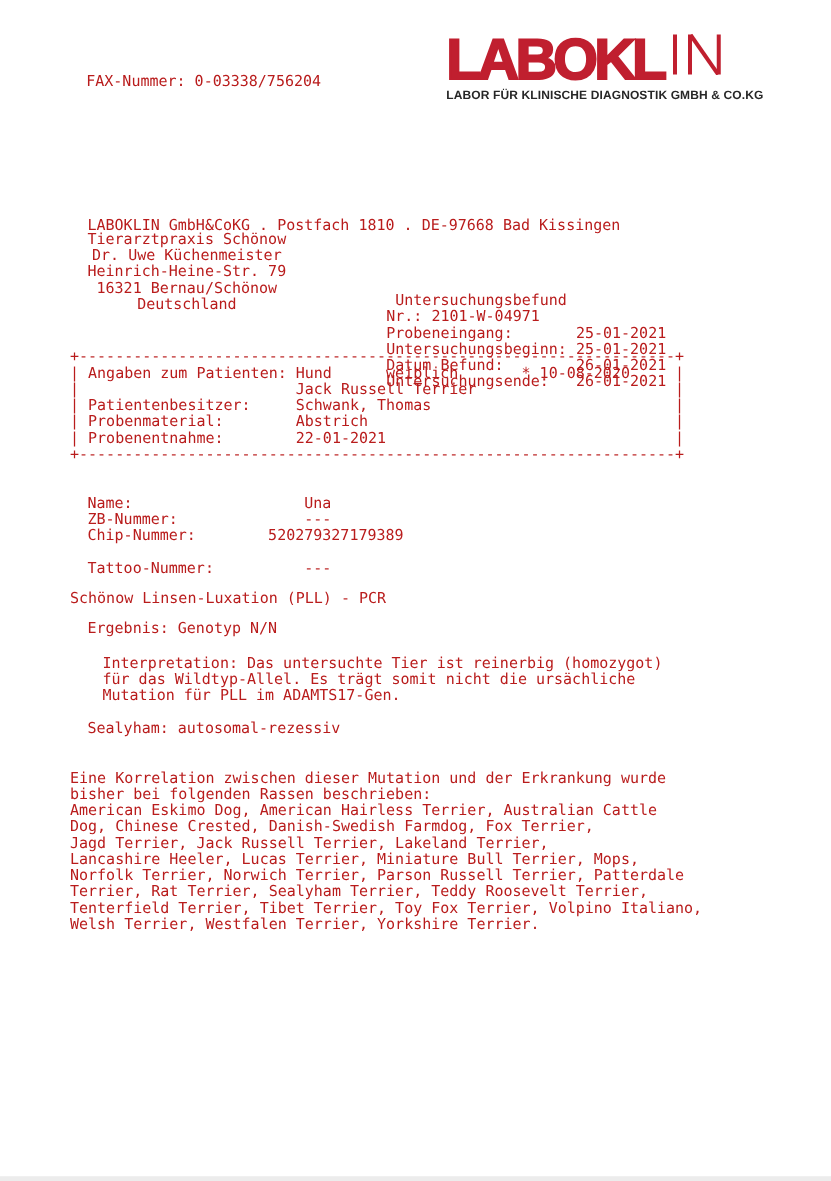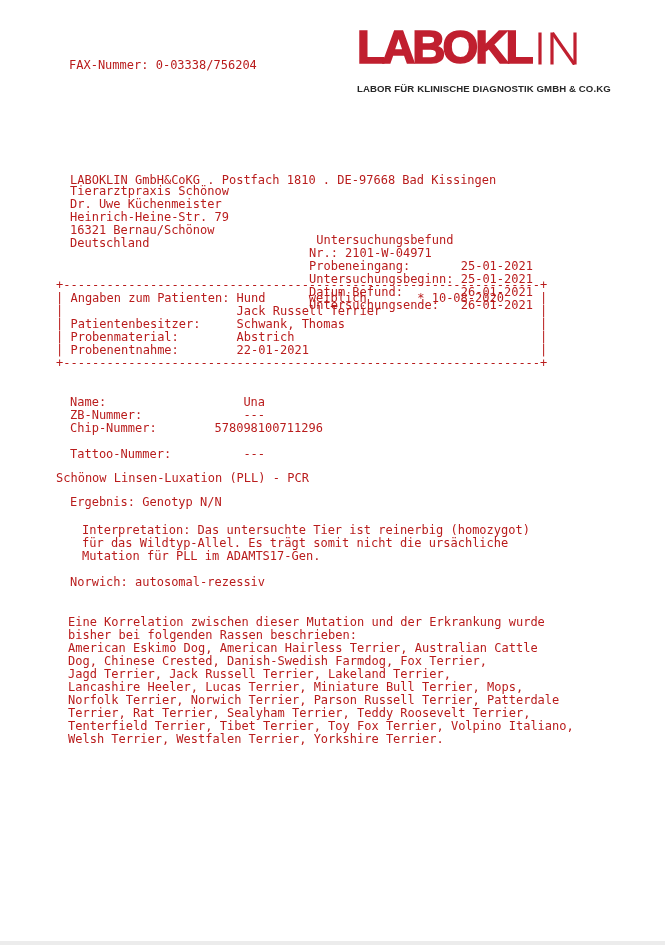--- a/index.html
+++ b/index.html
@@ -10,50 +10,50 @@
     position:absolute;
     font-family:"DejaVu Sans Mono", monospace;
     font-size:12px;
     line-height:13px;
     color:#b91c1c;
     white-space:pre;
   }
 
   .fax-line        { left:69px;  top:59px;  }
   .sender-line     { left:70px;  top:174px; }
-  .recipient       { left:70px;  top:185px; }
+  .recipient       { left:70px;  top:185px;text-align:center; }
   .report-block    { left:309px; top:198px;margin-top:36px; }
   .patient-box     { left:56px;  top:279px; }
   .animal-block    { left:70px;  top:396px; }
   .test-title      { left:56px;  top:472px; }
   .test-result     { left:70px;  top:496px; }
   .interpretation  { left:70px;  top:524px;margin-left:12px; }
   .inheritance     { left:70px;  top:576px; }
-  .correlation     { left:68px;  top:616px; }
+  .correlation     { left:56px;  top:616px; }
 
   .logo { position:absolute; left:357px; top:27px; }
-  .logo-row { display:flex; align-items:flex-end; height:41px; }
+  .logo-row { display:flex; height:41px; }
   .logo-bold {
     font-family:"Liberation Sans", sans-serif;
     font-weight:bold;
     font-size:46px;
     line-height:41px;
     letter-spacing:-3px;
     color:var(--logo-red,#c01f2f);
     -webkit-text-stroke:1.6px var(--logo-red,#c01f2f);
   }
   .logo-in-svg { margin-left:5px; margin-bottom:3px; display:block; }
   .logo-in-svg line { stroke:var(--logo-red,#c01f2f); stroke-width:3.2; }
   .logo-tagline {
     font-family:"Liberation Sans", sans-serif;
     font-weight:bold;
     font-size:9.6px;
     letter-spacing:0.1px;
     color:#272727;
-    margin-top:15px;
+    margin-top:3px;
     white-space:nowrap;
   }
 
   .bottom-edge {
     position:absolute; left:0; bottom:0;
     width:100%; height:4px; background:#ececec;
   }
 </style>
 </head>
 <body>
@@ -93,33 +93,33 @@
   <pre class="mono patient-box">+------------------------------------------------------------------+
 | Angaben zum Patienten: Hund      weiblich       * 10-08-2020     |
 |                        Jack Russell Terrier                      |
 | Patientenbesitzer:     Schwank, Thomas                           |
 | Probenmaterial:        Abstrich                                  |
 | Probenentnahme:        22-01-2021                                |
 +------------------------------------------------------------------+</pre>
 
   <pre class="mono animal-block">Name:                   Una
 ZB-Nummer:              ---
-Chip-Nummer:        578098100711296
+Chip-Nummer:        520279327179389
 
 Tattoo-Nummer:          ---</pre>
 
   <pre class="mono test-title">Schönow Linsen-Luxation (PLL) - PCR</pre>
 
   <pre class="mono test-result">Ergebnis: Genotyp N/N</pre>
 
   <pre class="mono interpretation">Interpretation: Das untersuchte Tier ist reinerbig (homozygot)
 für das Wildtyp-Allel. Es trägt somit nicht die ursächliche
 Mutation für PLL im ADAMTS17-Gen.</pre>
 
-  <pre class="mono inheritance">Norwich: autosomal-rezessiv</pre>
+  <pre class="mono inheritance">Sealyham: autosomal-rezessiv</pre>
 
   <pre class="mono correlation">Eine Korrelation zwischen dieser Mutation und der Erkrankung wurde
 bisher bei folgenden Rassen beschrieben:
 American Eskimo Dog, American Hairless Terrier, Australian Cattle
 Dog, Chinese Crested, Danish-Swedish Farmdog, Fox Terrier,
 Jagd Terrier, Jack Russell Terrier, Lakeland Terrier,
 Lancashire Heeler, Lucas Terrier, Miniature Bull Terrier, Mops,
 Norfolk Terrier, Norwich Terrier, Parson Russell Terrier, Patterdale
 Terrier, Rat Terrier, Sealyham Terrier, Teddy Roosevelt Terrier,
 Tenterfield Terrier, Tibet Terrier, Toy Fox Terrier, Volpino Italiano,

